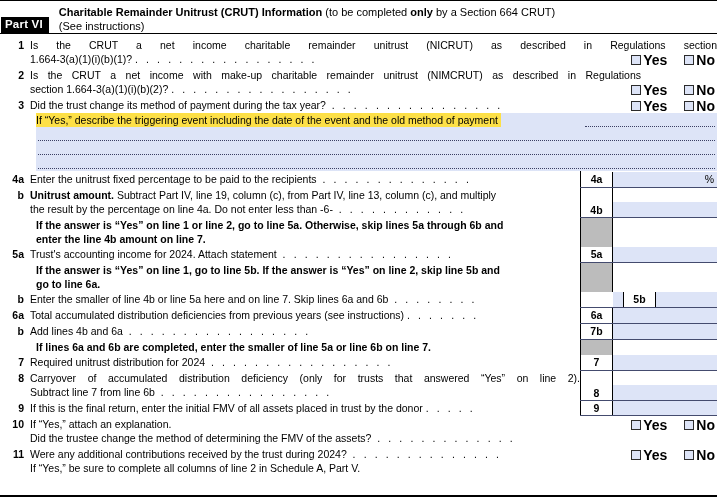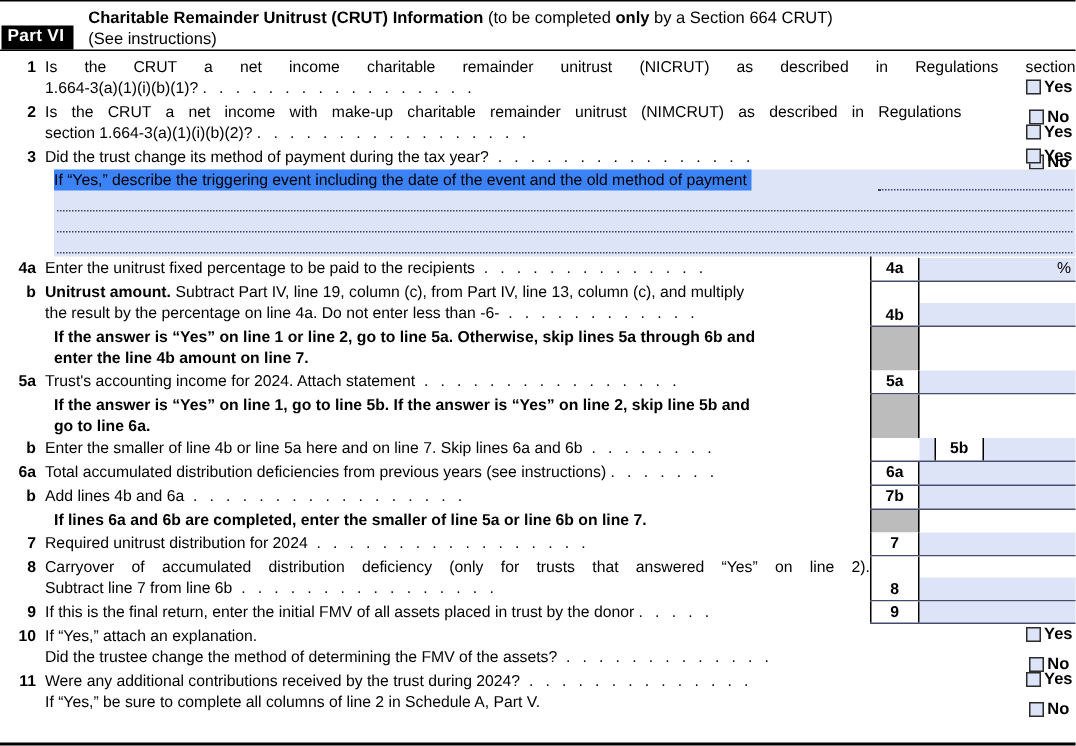--- a/index.html
+++ b/index.html
@@ -51,21 +51,21 @@
   }
   .txt{flex:1;line-height:14px;position:relative;}
   .txt b{font-weight:bold;margin-top:13px;}
   .just{text-align:justify;text-align-last:justify;}
   .leader{letter-spacing:2.6px;font-size:10.5px;}
 
   
   .yn{
     display:flex;align-items:center;
     gap:4px;position:absolute;right:2px;
-    font-weight:bold;font-size:11px;flex-direction:column;
+    font-weight:bold;font-size:14px;
   }
   .yn .grp{display:flex;align-items:center;gap:2px;}
   .box{
     width:10px;height:10px;
     background:#dde4f7;
     border:1.2px solid #2b2b2b;
     display:inline-block;
     box-sizing:border-box;
   }
   .gap{display:inline-block;width:9px;}
@@ -178,21 +178,21 @@
         </span>
       <span class="gap"></span>
       <span class="grp">
           <span class="box"></span>
           <span>No</span>
         </span>
     </div>
   </div>
 
   <div style="position:relative;height:58px;margin-top:1px;">
-    <div style="position:absolute;left:36px;top:0;line-height:14px;z-index:2;background:#3b82f6;padding-right:3px;">If “Yes,” describe the triggering event including the date of the event and the old method of payment</div>
+    <div style="position:absolute;left:36px;top:0;line-height:14px;z-index:2;background:#fde047;padding-right:3px;">If “Yes,” describe the triggering event including the date of the event and the old method of payment</div>
     <div class="writein" style="position:absolute;left:36px;right:0;top:0;height:58px;">
       <div class="dotline" style="position:absolute;left:549px;right:2px;top:13px;"></div>
       <div class="dotline" style="position:absolute;left:2px;right:2px;top:27px;"></div>
       <div class="dotline" style="position:absolute;left:2px;right:2px;top:41px;"></div>
       <div class="dotline" style="position:absolute;left:2px;right:2px;top:55px;"></div>
     </div>
   </div>
 
   <div class="amtwrap" style="height:244px;">
 

